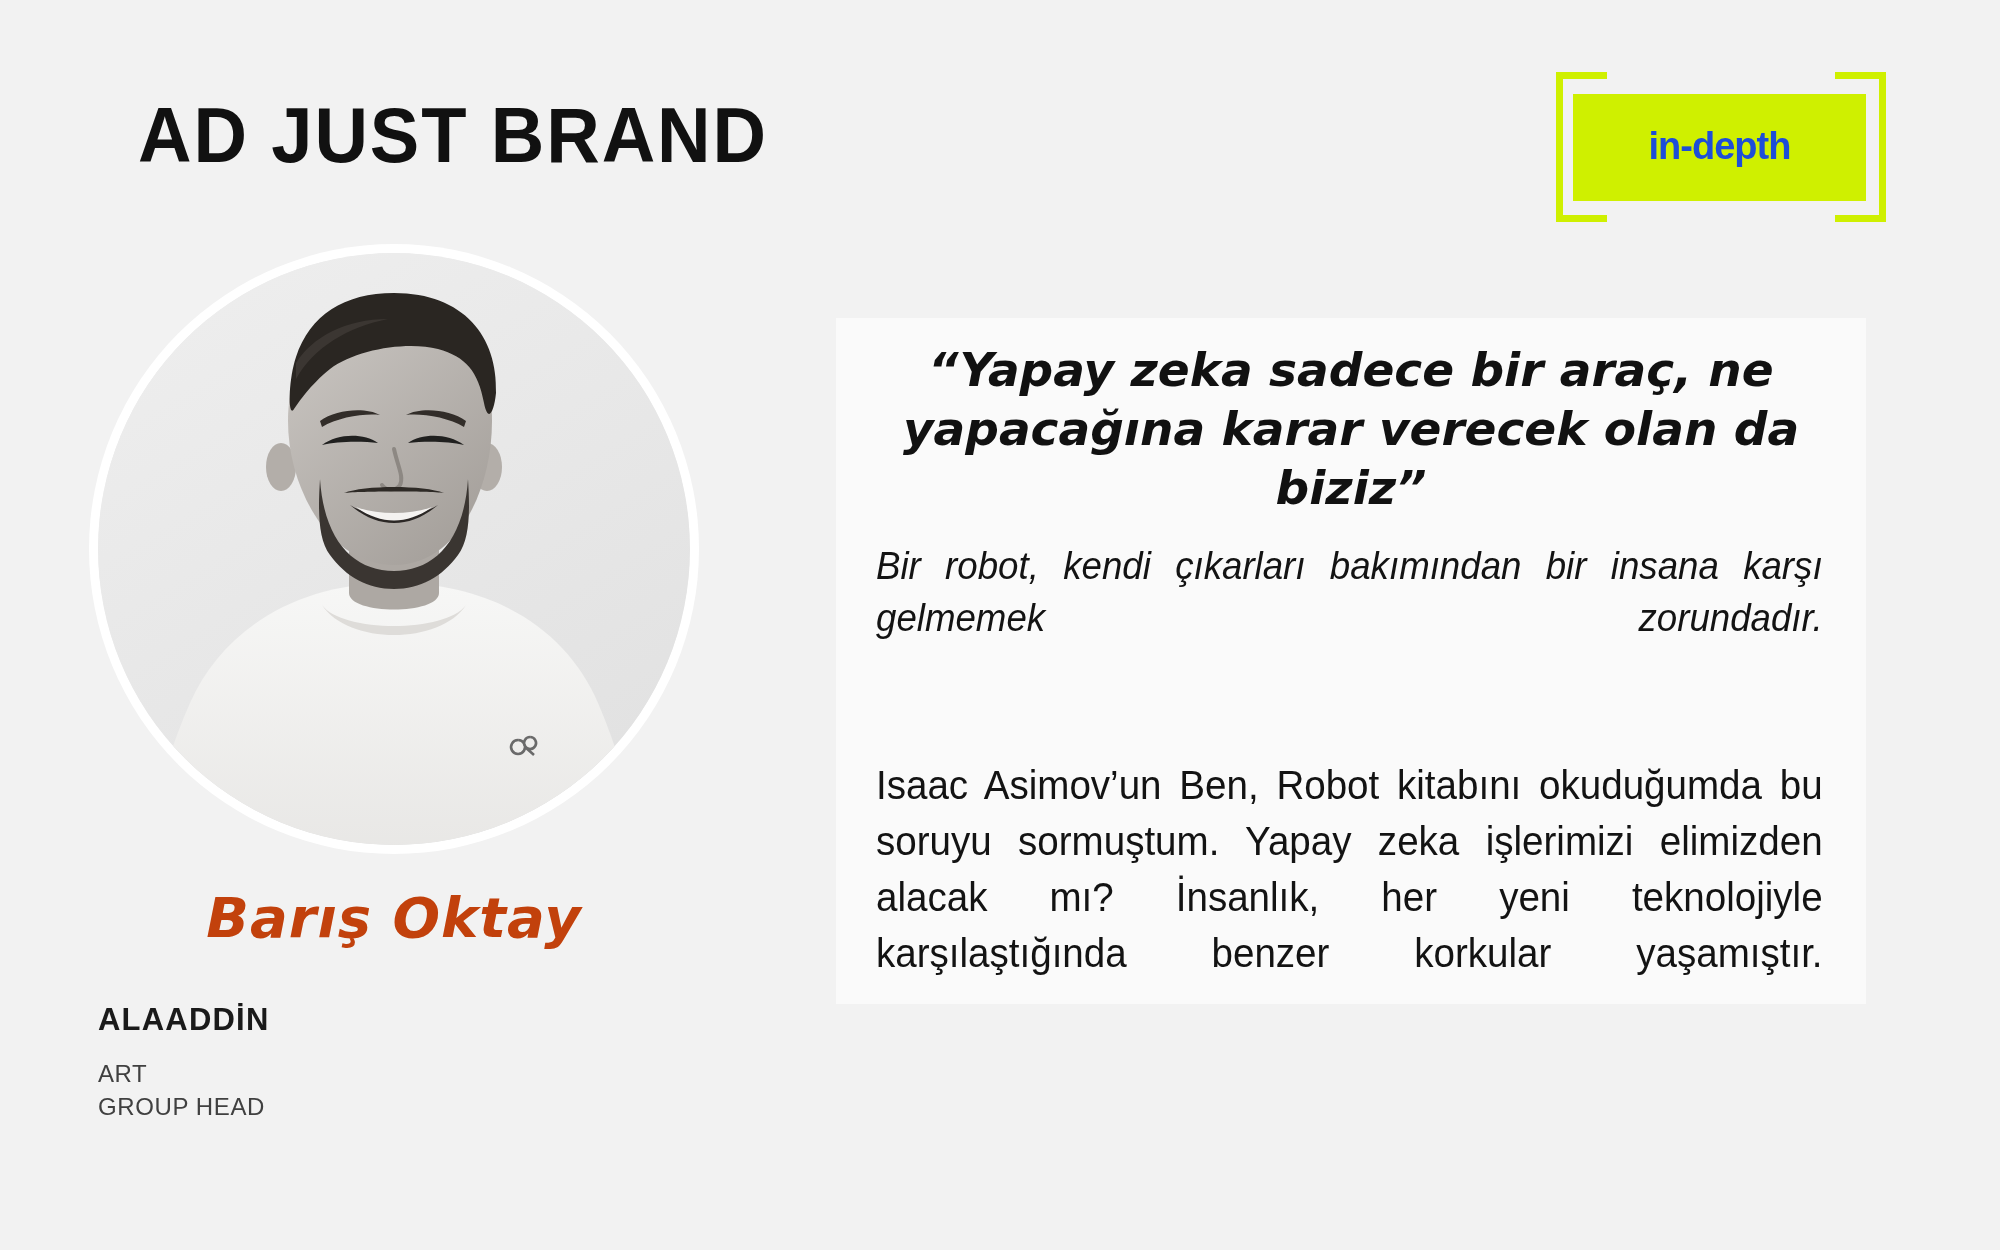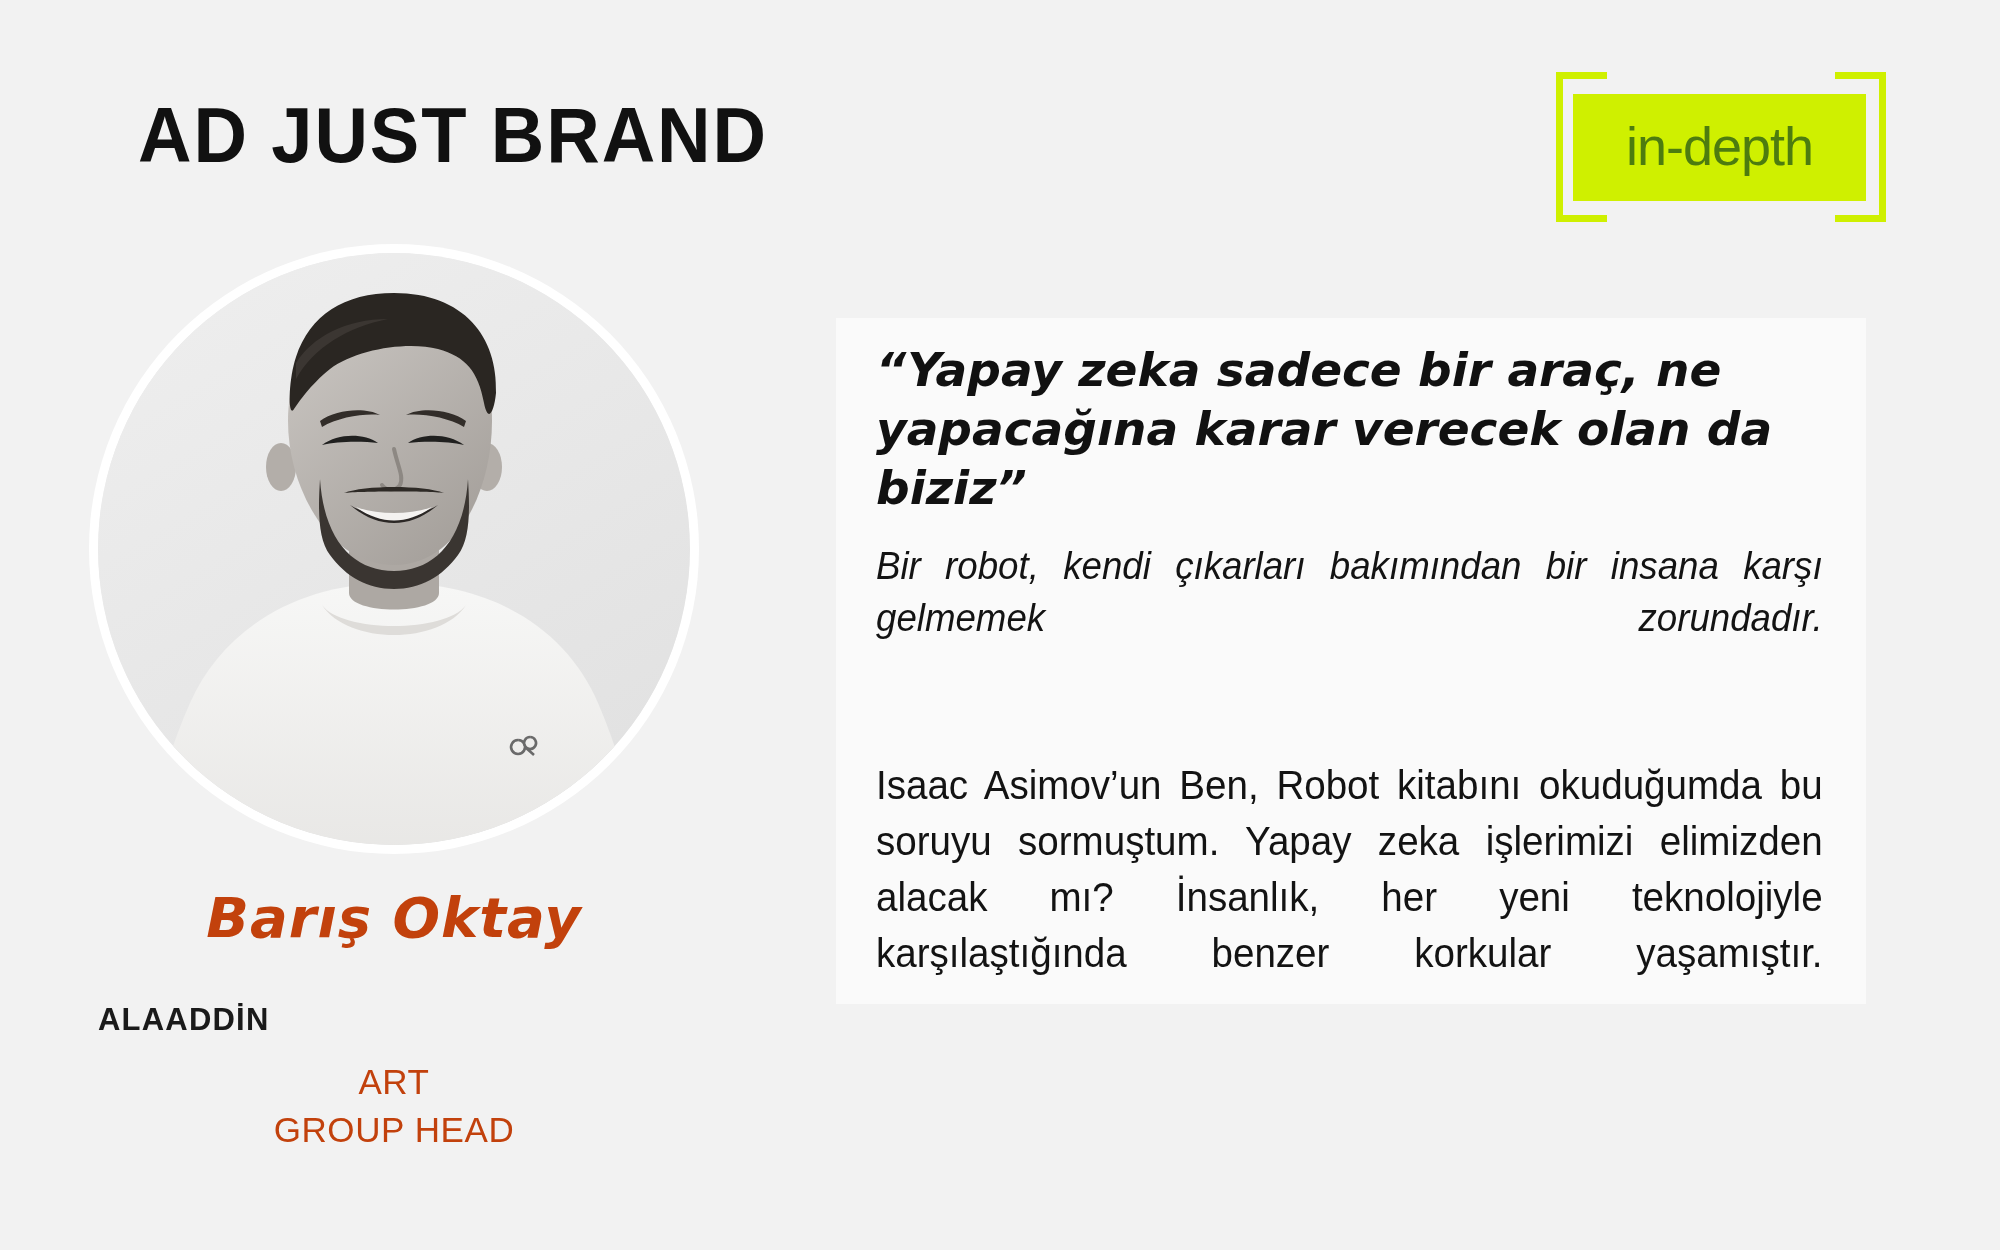--- a/index.html
+++ b/index.html
@@ -52,23 +52,23 @@
     top: 22px;
     width: 293px;
     height: 107px;
     background: #cff000;
     display: flex;
     align-items: center;
     justify-content: center;
   }
   .badge-label {
     font-family: "Liberation Sans", sans-serif;
-    font-size: 54px;
-    font-weight: normal;
-    color: #4d7c0f;
+    font-size: 38px;
+    font-weight: bold;
+    color: #1d4ed8;
     letter-spacing: -1px;
     line-height: 1;
     transform: translateY(-2px);
   }
   .bracket {
     position: absolute;
     width: 44px;
     height: 38px;
     border-color: #cff000;
     border-style: solid;
@@ -124,25 +124,24 @@
     font-weight: bold;
     letter-spacing: 1.2px;
     color: #1a1a1a;
     line-height: 1;
   }
   .person-role {
     position: absolute;
     left: 98px;
     top: 1058px;
     width: 592px;
-    text-align: center;
-    font-size: 35px;
+    font-size: 24px;
     font-weight: normal;
     letter-spacing: 0.6px;
-    color: #c2410c;
+    color: #404040;
     line-height: 1.36;
   }
   .person-role div { display: block; }
 
   
   .quote-card {
     position: absolute;
     left: 836px;
     top: 318px;
     width: 1030px;
@@ -155,21 +154,21 @@
     top: 22px;
     width: 950px;
   }
   .quote-headline {
     font-family: "DejaVu Sans", sans-serif;
     font-style: italic;
     font-weight: bold;
     font-size: 47px;
     line-height: 1.26;
     color: #111111;
-    text-align: left;
+    text-align: center;
     letter-spacing: 0px;
     margin: 0 0 22px 0;
   }
   .quote-sub {
     font-family: "Liberation Sans", sans-serif;
     font-style: italic;
     font-size: 39px;
     line-height: 1.34;
     color: #131313;
     text-align: justify;

